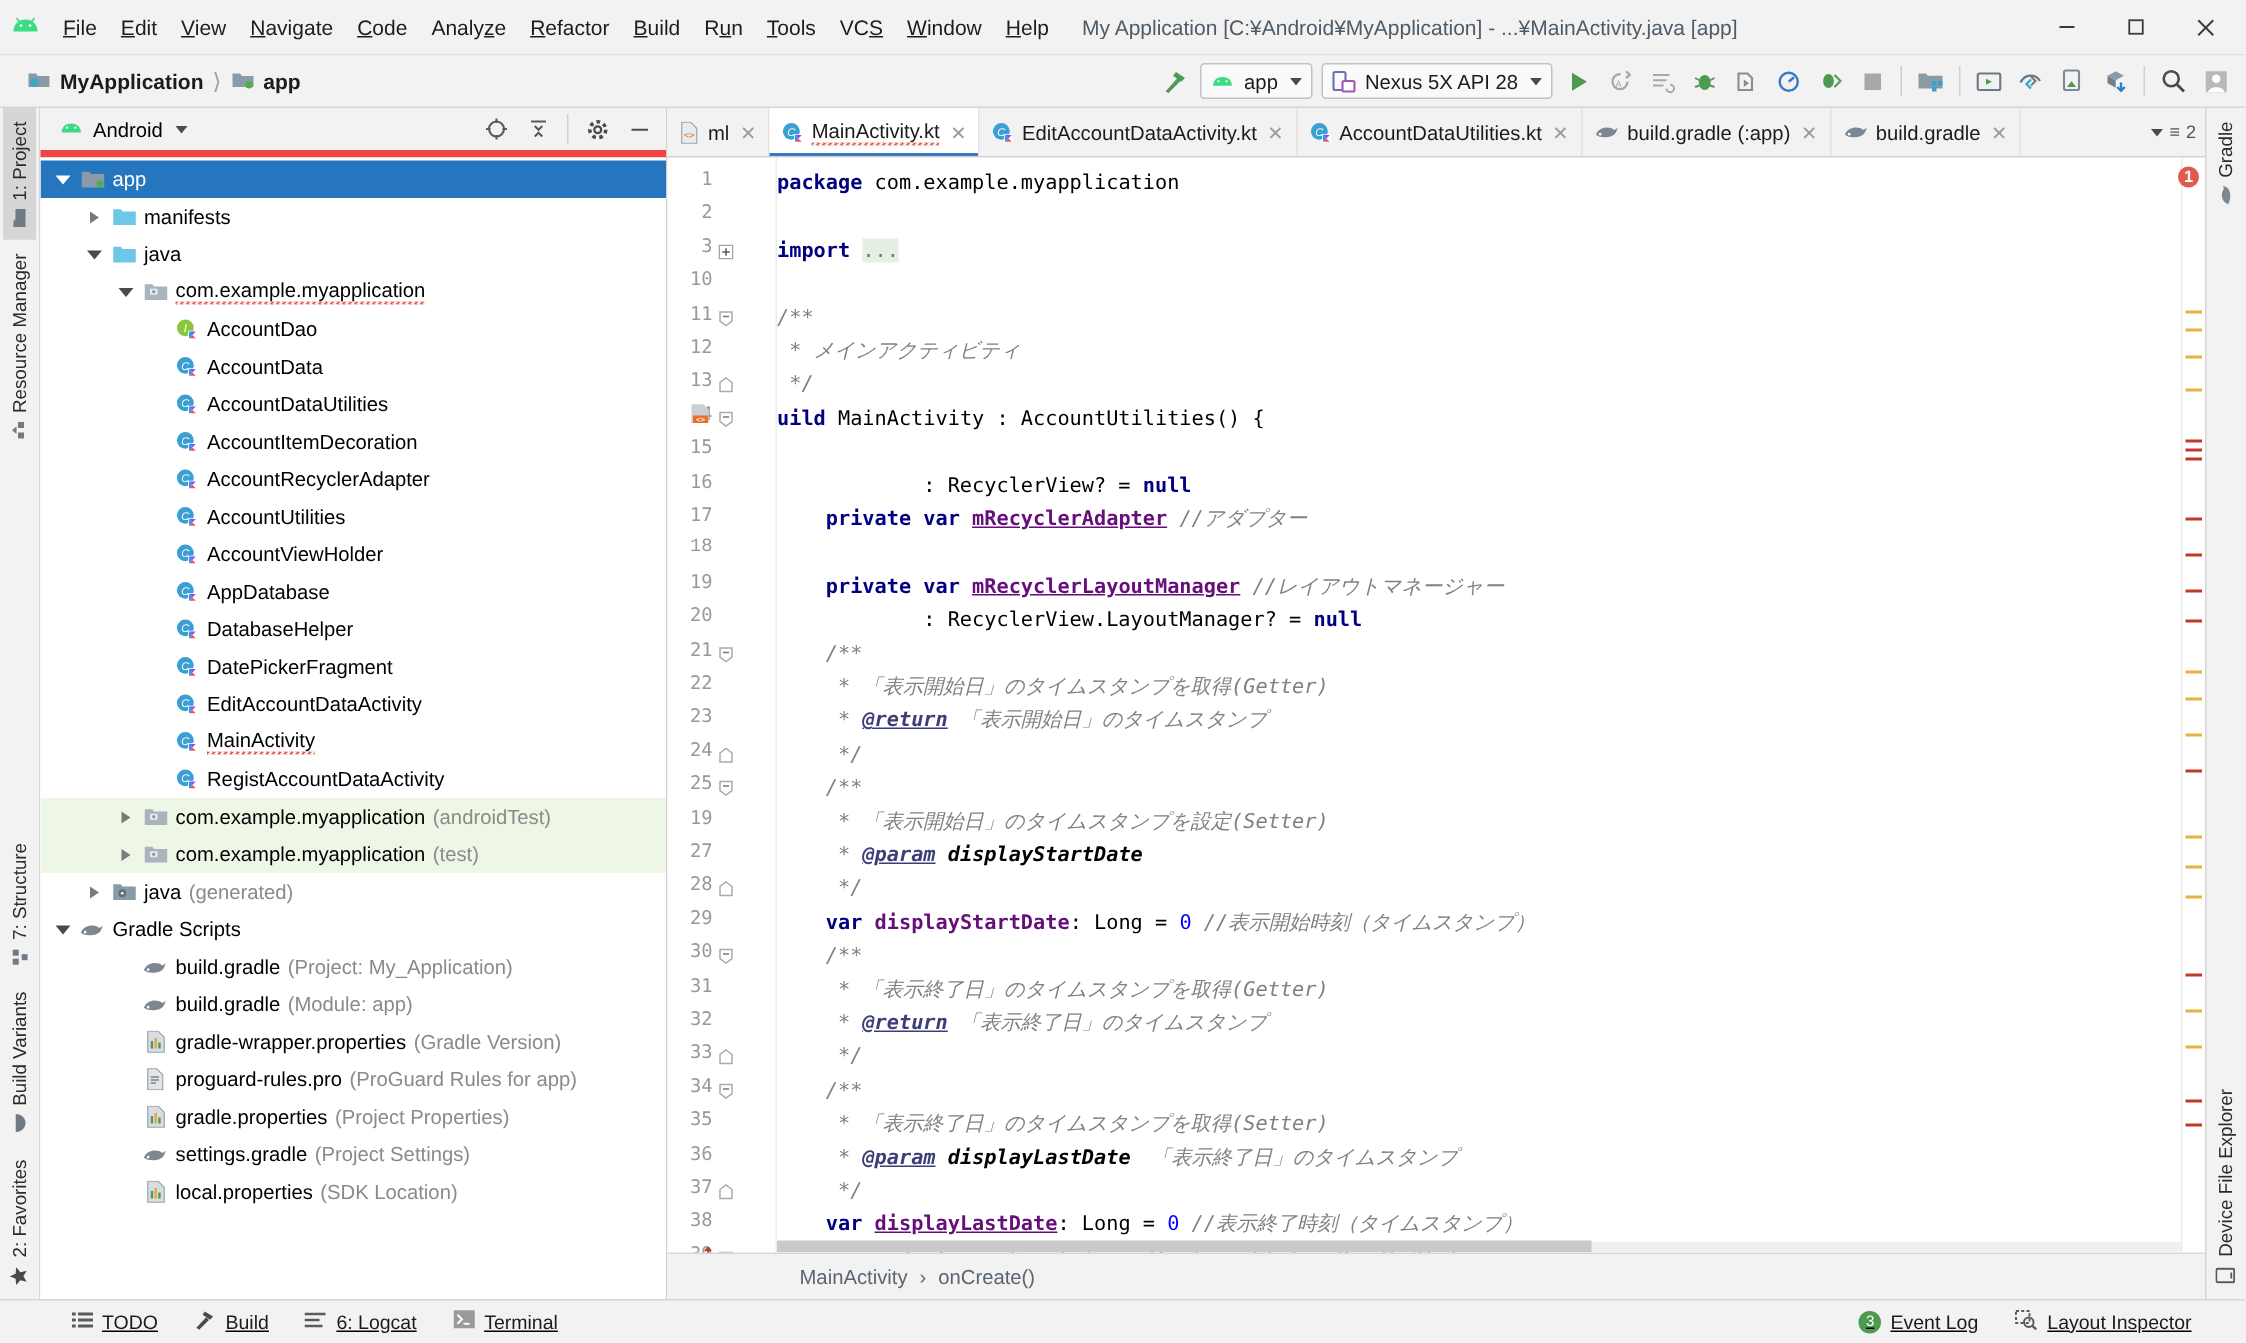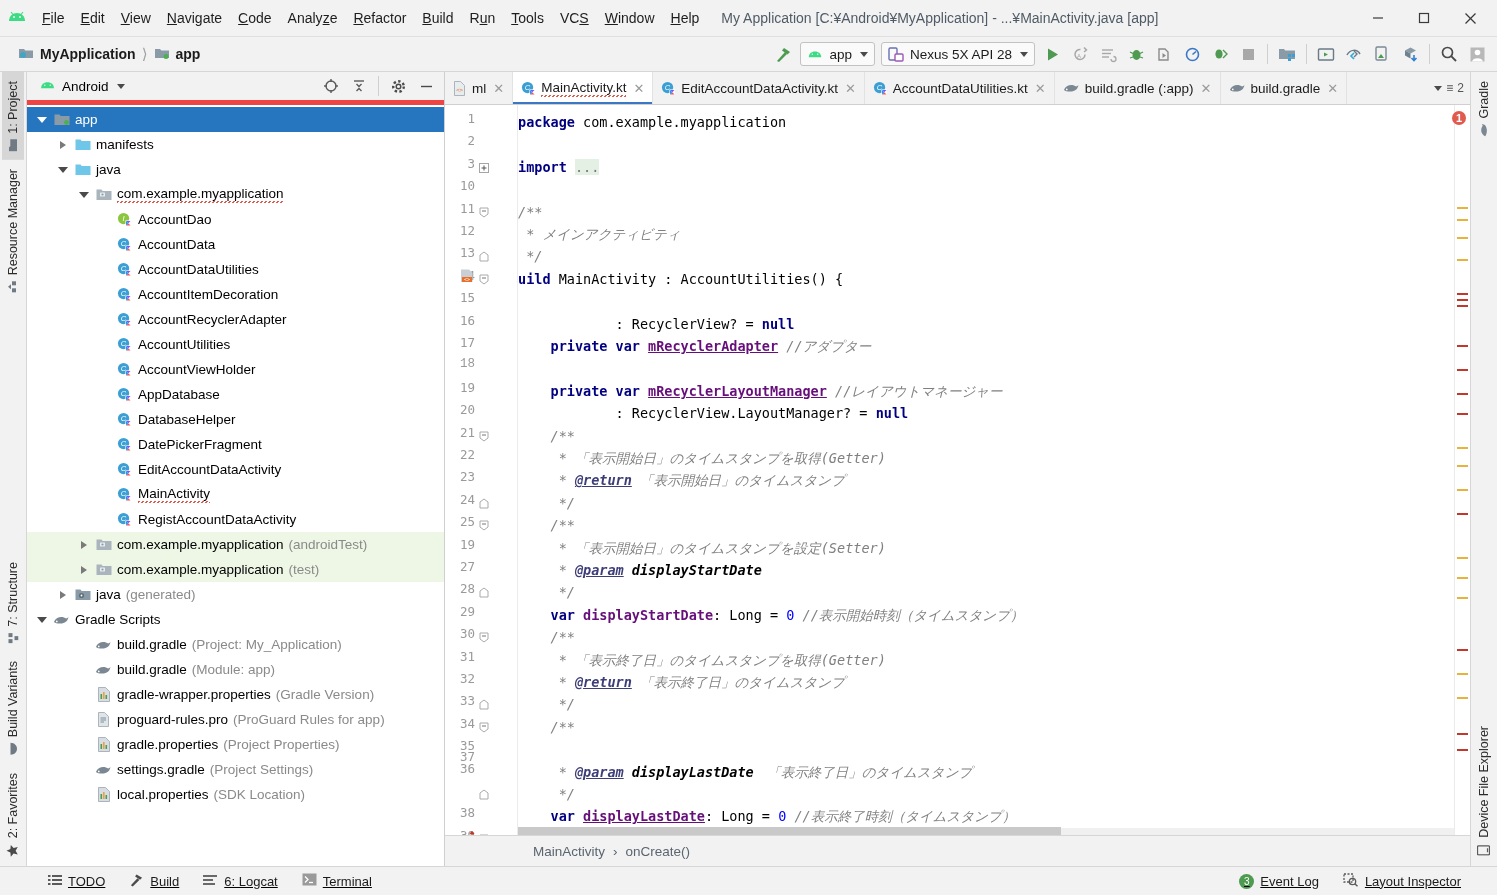--- a/index.html
+++ b/index.html
@@ -977,21 +977,21 @@
             <div class="gnum" style="top: 454px;">27</div>
             <div class="gnum" style="top: 476.4px;">28</div>
             <div class="gnum" style="top: 498.8px;">29</div>
             <div class="gnum" style="top: 521.2px;">30</div>
             <div class="gnum" style="top: 543.6px;">31</div>
             <div class="gnum" style="top: 566px;">32</div>
             <div class="gnum" style="top: 588.4px;">33</div>
             <div class="gnum" style="top: 610.8px;">34</div>
             <div class="gnum" style="top: 633.2px;">35</div>
             <div class="gnum" style="top: 655.6px;">36</div>
-            <div class="gnum" style="top: 644px;">37</div>
+            <div class="gnum" style="top: 678px;">37</div>
             <div class="gnum" style="top: 700.4px;">38</div>
             <div class="gnum" style="top: 722.8px;">39</div>
             <div class="gmark" style="top: 55.8px;"><svg width="10" height="10">
                 <rect x="0.5" y="0.5" width="9" height="9" fill="#fff" stroke="#a5a5a5"></rect>
                 <line x1="2.5" y1="5" x2="7.5" y2="5" stroke="#555"></line>
                 <line x1="5" y1="2.5" x2="5" y2="7.5" stroke="#555"></line>
               </svg></div>
             <div class="gmark" style="top: 100.6px;"><svg width="10" height="11">
                 <path d="M1 1 h8 v6 l-4 3 l-4 -3 z" fill="#fff" stroke="#aaa"></path>
                 <line x1="3" y1="4" x2="7" y2="4" stroke="#777"></line>
@@ -1065,20 +1065,21 @@
             <div class="cline" style="top: 409.2px;">    <span class="cmt">/**</span></div>
             <div class="cline" style="top: 431.6px;">    <span class="cmt"> * 「表示開始日」のタイムスタンプを設定(Setter)</span></div>
             <div class="cline" style="top: 454px;">    <span class="cmt"> * <span class="doc-tag">@param</span> <span class="doc-b">displayStartDate</span></span></div>
             <div class="cline" style="top: 476.4px;">    <span class="cmt"> */</span></div>
             <div class="cline" style="top: 498.8px;">    <span class="kw">var</span> <span class="fld2">displayStartDate</span>: Long = <span class="num">0</span> <span class="cmt">//表示開始時刻（タイムスタンプ）</span></div>
             <div class="cline" style="top: 521.2px;">    <span class="cmt">/**</span></div>
             <div class="cline" style="top: 566px;">    <span class="cmt"> * <span class="doc-tag">@return</span> 「表示終了日」のタイムスタンプ</span></div>
             <div class="cline" style="top: 543.6px;">    <span class="cmt"> * 「表示終了日」のタイムスタンプを取得(Getter)</span></div>
             <div class="cline" style="top: 588.4px;">    <span class="cmt"> */</span></div>
             <div class="cline" style="top: 610.8px;">    <span class="cmt">/**</span></div>
+            <div class="cline" style="top: 633.2px;">    <span class="cmt"> * 「表示終了日」のタイムスタンプを取得(Setter)</span></div>
             <div class="cline" style="top: 655.6px;">    <span class="cmt"> * <span class="doc-tag">@param</span> <span class="doc-b">displayLastDate</span>　「表示終了日」のタイムスタンプ</span></div>
             <div class="cline" style="top: 678px;">    <span class="cmt"> */</span></div>
             <div class="cline" style="top: 700.4px;">    <span class="kw">var</span> <span class="fld">displayLastDate</span>: Long = <span class="num">0</span> <span class="cmt">//表示終了時刻（タイムスタンプ）</span></div>
             <div class="cline hl" style="top: 722.8px;">    <span class="kw">override fun</span> onCreate(savedInstanceState: Bundle?) {</div>
             <div class="scroll-thumb" style="bottom: 0px; left: 0px; width: 58%;"></div>
           </div>
         <div class="marker-col" id="markers">
           <div class="err-dot">1</div>
         <div class="mk" style="top: 102px; background: rgb(232, 179, 60);"></div>
             <div class="mk" style="top: 114px; background: rgb(232, 179, 60);"></div>

